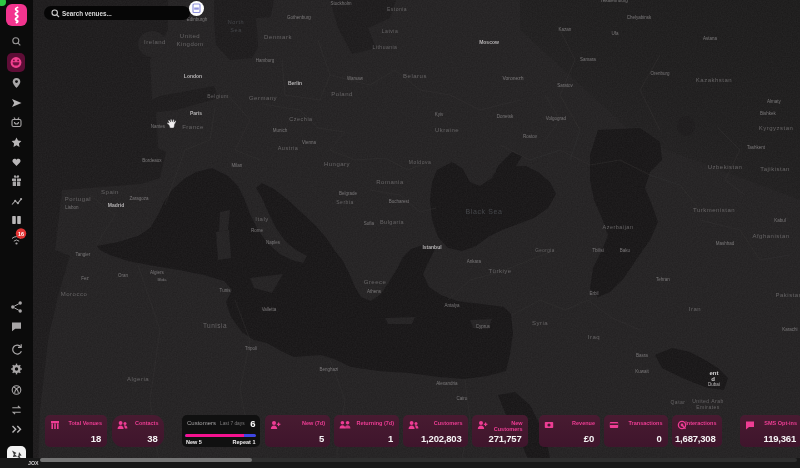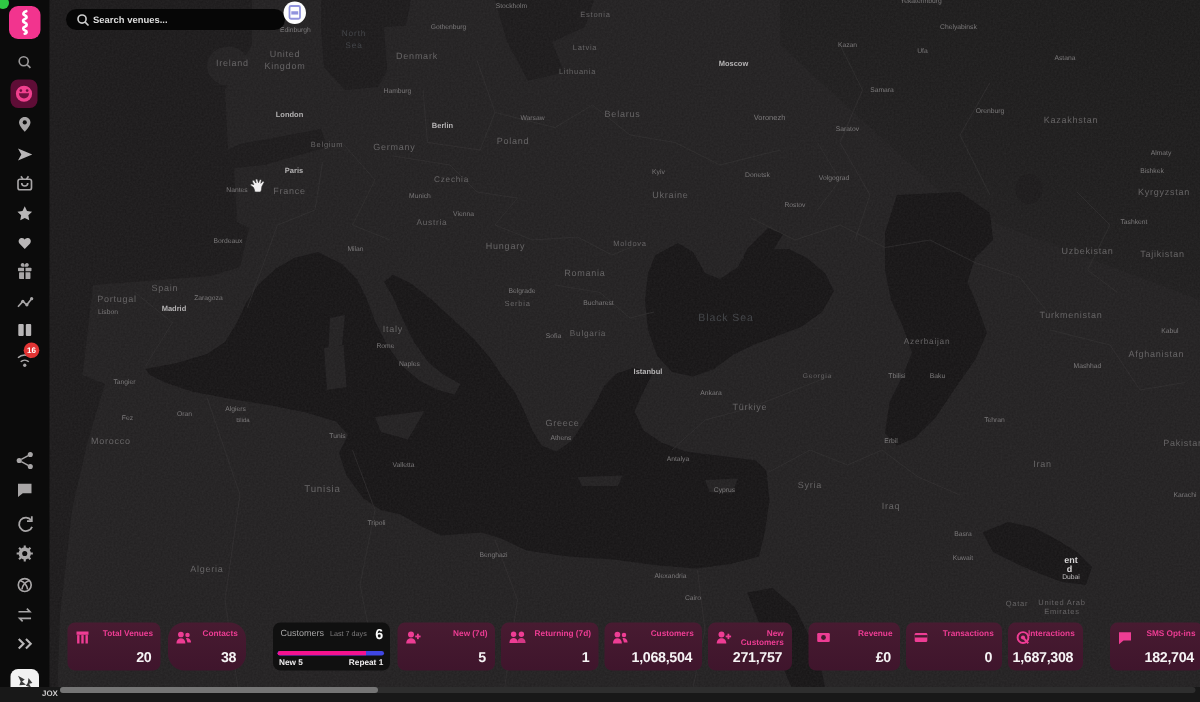--- a/index.html
+++ b/index.html
@@ -362,21 +362,21 @@
 <div class="card" style="left:45px;width:62px;">
   <svg width="10" height="10" viewBox="0 0 10 10">
       <g fill="#ee3d94">
     <rect x="1" y="1" width="8" height="2.2"></rect>
         <rect x="1.4" y="3.4" width="1.6" height="5.6"></rect>
         <rect x="4.2" y="3.4" width="1.6" height="5.6"></rect>
         <rect x="7" y="3.4" width="1.6" height="5.6"></rect>
   </g>
     </svg>
   <div class="ttl">Total Venues</div>
-    <div class="num">20</div>
+    <div class="num">18</div>
 </div>
 <div class="card" style="left:111.5px;width:52px;border-radius:11px;">
   <svg width="11" height="10" viewBox="0 0 11 10">
       <g fill="#ee3d94">
     <circle cx="3.6" cy="3" r="1.9"></circle>
         <path d="M0.6,9 c0,-2.3 1.4,-3.5 3,-3.5 c1.6,0 3,1.2 3,3.5 z"></path>
     <circle cx="8" cy="3.4" r="1.5"></circle>
         <path d="M7,5.4 c1.8,-0.4 3.4,0.9 3.4,3 l-2.4,0 z"></path>
   </g>
     </svg>
@@ -422,21 +422,21 @@
 <div class="card" style="left:402.5px;width:65px;">
   <svg width="11" height="10" viewBox="0 0 11 10">
       <g fill="#ee3d94">
     <circle cx="3.6" cy="3" r="1.9"></circle>
         <path d="M0.6,9 c0,-2.3 1.4,-3.5 3,-3.5 c1.6,0 3,1.2 3,3.5 z"></path>
     <circle cx="8" cy="3.4" r="1.5"></circle>
         <path d="M7,5.4 c1.8,-0.4 3.4,0.9 3.4,3 l-2.4,0 z"></path>
   </g>
     </svg>
   <div class="ttl">Customers</div>
-    <div class="num">1,068,504</div>
+    <div class="num">1,202,803</div>
 </div>
 <div class="card" style="left:471.5px;width:56px;">
   <svg width="11" height="10" viewBox="0 0 11 10">
       <g fill="#ee3d94">
     <circle cx="4" cy="3" r="2"></circle>
         <path d="M0.8,9 c0,-2.3 1.5,-3.5 3.2,-3.5 c1.7,0 3.2,1.2 3.2,3.5 z"></path>
     <rect x="8" y="2.5" width="1.2" height="3.6"></rect>
         <rect x="6.8" y="3.7" width="3.6" height="1.2"></rect>
   </g>
     </svg>
@@ -470,20 +470,20 @@
     <path d="M5,5 l3.5,3.8" stroke="#ee3d94" stroke-width="1.4"></path>
   </svg>
   <div class="ttl">Interactions</div>
     <div class="num">1,687,308</div>
 </div>
 <div class="card" style="left:740px;width:62px;">
   <svg width="10" height="10" viewBox="0 0 10 10">
     <path d="M1,1.5 h8 v5.5 h-5 l-3,2.5 z" fill="#ee3d94"></path>
   </svg>
   <div class="ttl">SMS Opt-ins</div>
-    <div class="num">182,704</div>
+    <div class="num">119,361</div>
 </div>
 
 <div class="abs" style="left:0;top:458px;width:800px;height:10px;background:#181818;"></div>
 <div class="abs" style="left:28px;top:459.8px;font-size:5.3px;font-weight:bold;color:#cfcdce;">JOX</div>
 <div class="abs" style="left:40px;top:457.5px;width:757px;height:4.5px;border-radius:2.5px;background:#2e2e2e;">
   <div style="width:212px;height:4.5px;border-radius:2.5px;background:#757575;"></div>
 </div>
 
 </body></html>

